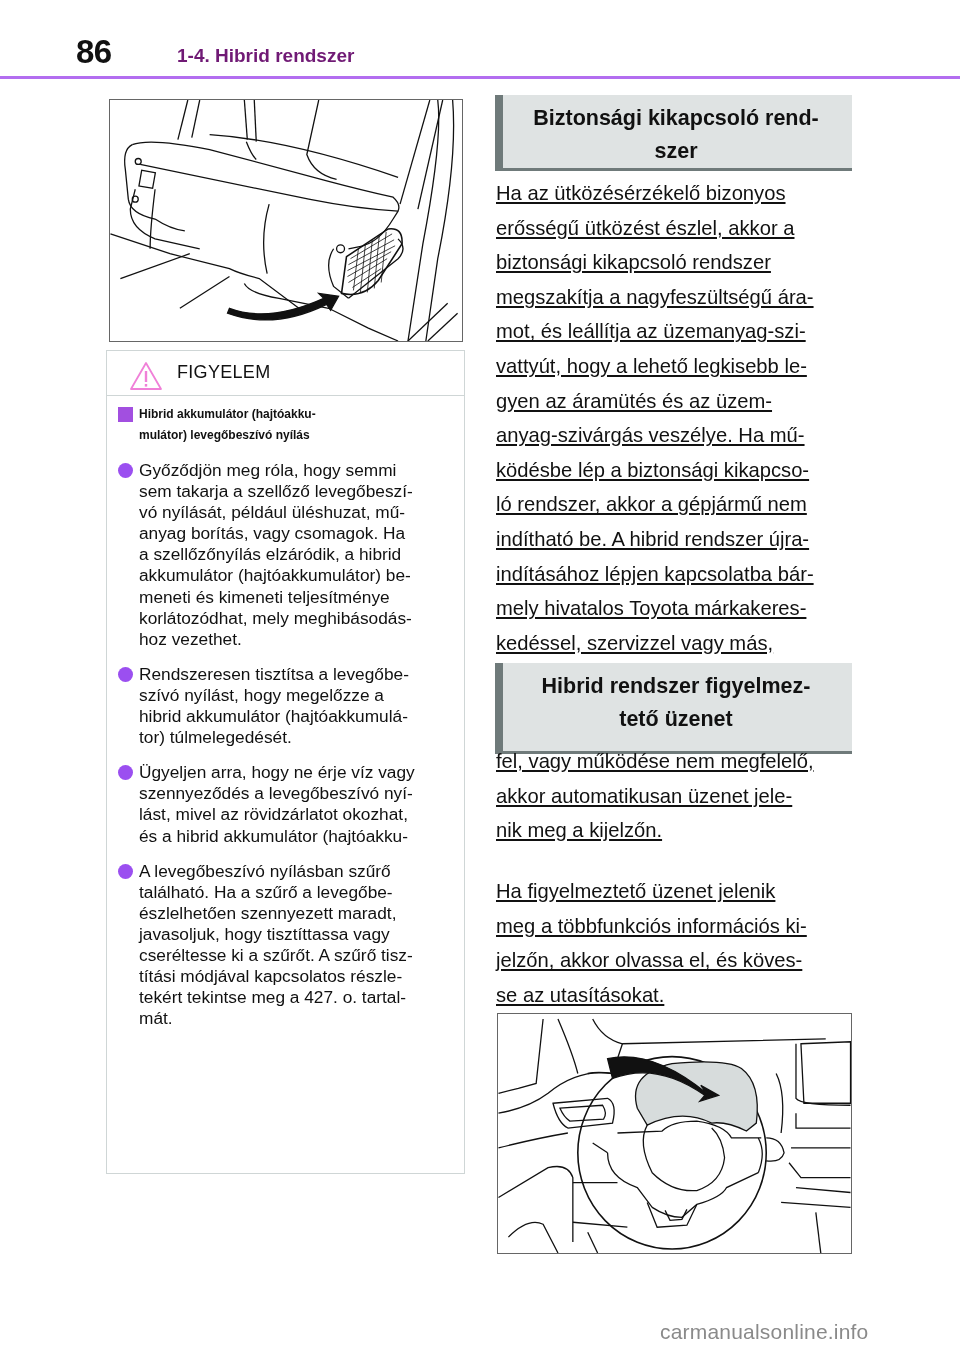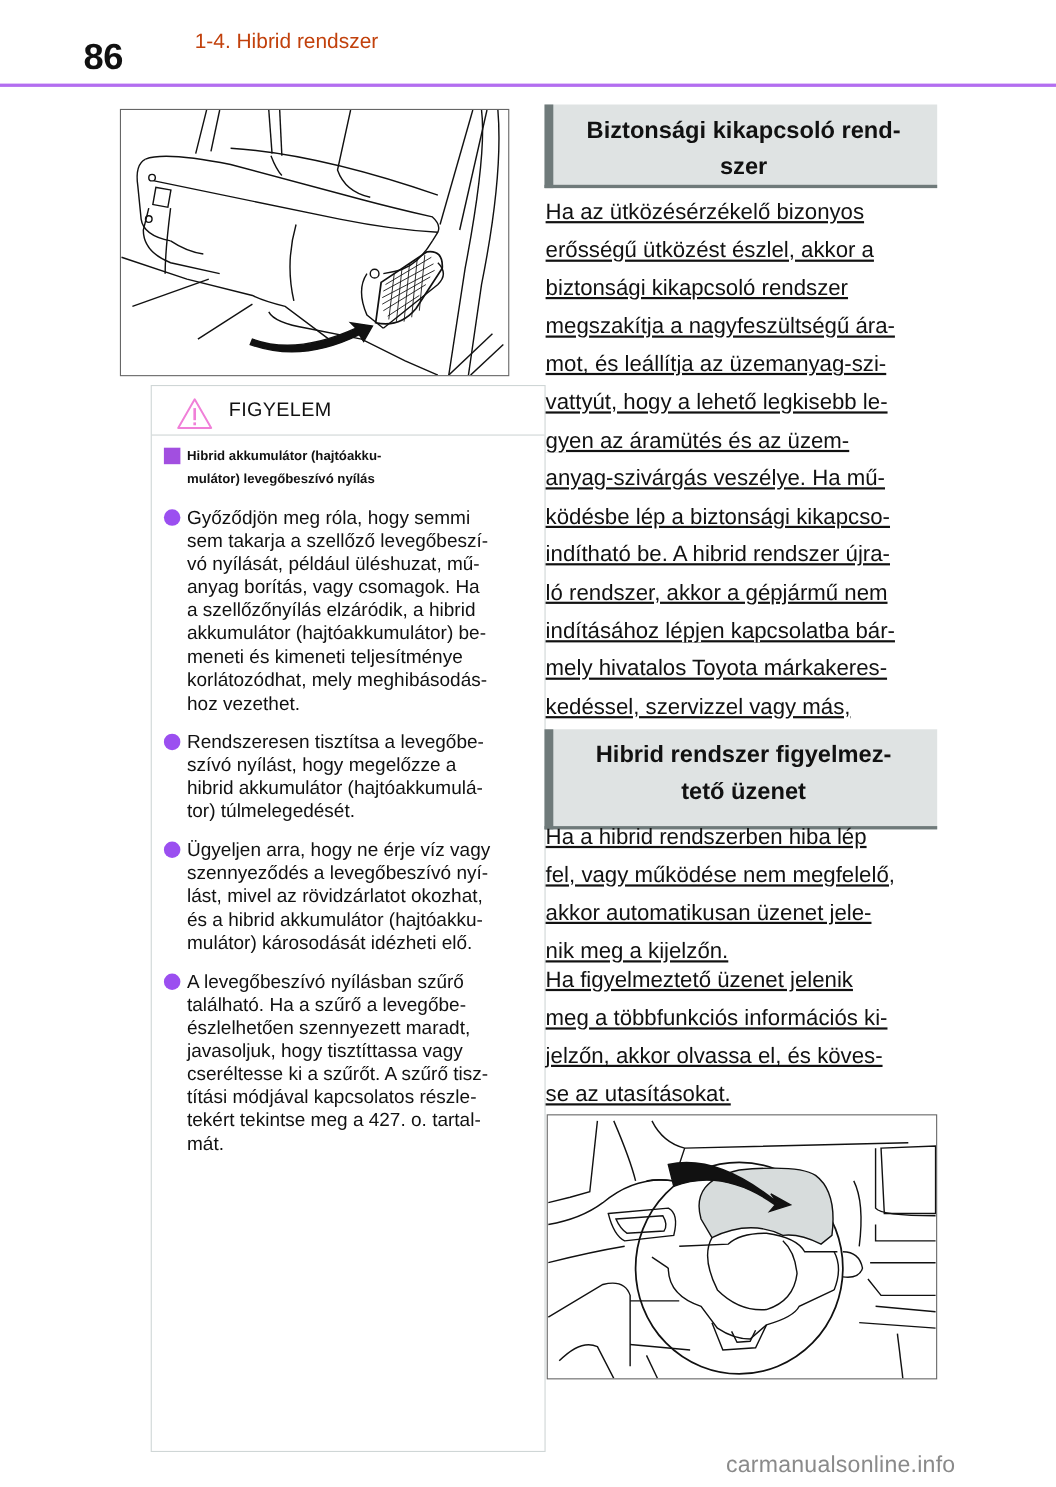--- a/index.html
+++ b/index.html
@@ -6,40 +6,40 @@
   body {
     width: 960px; height: 1352px; position: relative; overflow: hidden;
     background: #ffffff; color: #111111;
     font-family: "Liberation Sans", sans-serif;
   }
   .page-number {
     position: absolute; left: 76px; top: 33px;
     font-size: 33px; font-weight: bold; letter-spacing: -0.5px; color: #111; text-align: center;
   }
   .chapter-title {
-    position: absolute; left: 177px; top: 28px;
-    font-size: 19px; font-weight: normal; color: #c2410c;
+    position: absolute; left: 177px; top: 45px;
+    font-size: 19px; font-weight: bold; color: #701a75;
   }
   .header-rule {
     position: absolute; left: 0; top: 76px; width: 960px; height: 3px;
     background: #b36ef0;
   }
 
   
   .figure {
     position: absolute; border: 1.5px solid #666; background: #fff; box-sizing: border-box;
   }
   #fig1 { left: 109px; top: 99px; width: 354px; height: 243px; }
   #fig2 { left: 497px; top: 1013px; width: 355px; height: 241px; }
   .figure svg { width: 100%; height: 100%; display: block; }
 
   
   .warning-box {
-    position: absolute; left: 106px; top: 350px; width: 359px; height: 970px;
-    border: 1.5px solid #cfd6d6; box-sizing: border-box; margin-left: 31px;
+    position: absolute; left: 106px; top: 350px; width: 359px; height: 824px;
+    border: 1.5px solid #cfd6d6; box-sizing: border-box;
   }
   .warning-head {
     height: 44px; border-bottom: 1.5px solid #cfd6d6; position: relative;
   }
   .warning-icon { position: absolute; left: 22px; top: 10px; width: 34px; height: 30px; }
   .warning-label {
     position: absolute; left: 70px; top: 11px; font-size: 18px; color: #111; letter-spacing: 0.3px;
   }
   .warning-body { padding: 8px 16px 0 10px; }
   .warn-title {
@@ -174,21 +174,20 @@
         <div>szívó nyílást, hogy megelőzze a</div>
         <div>hibrid akkumulátor (hajtóakkumulá-</div>
         <div>tor) túlmelegedését.</div>
       </div>
     <div class="bullet">
       <span class="dot"></span>
     <div>Ügyeljen arra, hogy ne érje víz vagy</div>
         <div>szennyeződés a levegőbeszívó nyí-</div>
         <div>lást, mivel az rövidzárlatot okozhat,</div>
         <div>és a hibrid akkumulátor (hajtóakku-</div>
-        <div>mulátor) károsodását idézheti elő.</div>
       </div>
     <div class="bullet">
       <span class="dot"></span>
     <div>A levegőbeszívó nyílásban szűrő</div>
         <div>található. Ha a szűrő a levegőbe-</div>
         <div>észlelhetően szennyezett maradt,</div>
         <div>javasoljuk, hogy tisztíttassa vagy</div>
         <div>cseréltesse ki a szűrőt. A szűrő tisz-</div>
         <div>títási módjával kapcsolatos részle-</div>
         <div>tekért tekintse meg a 427. o. tartal-</div>
@@ -204,34 +203,33 @@
 <div class="para" id="para1">
     <div>Ha az ütközésérzékelő bizonyos</div>
     <div>erősségű ütközést észlel, akkor a</div>
     <div>biztonsági kikapcsoló rendszer</div>
     <div>megszakítja a nagyfeszültségű ára-</div>
     <div>mot, és leállítja az üzemanyag-szi-</div>
     <div>vattyút, hogy a lehető legkisebb le-</div>
     <div>gyen az áramütés és az üzem-</div>
     <div>anyag-szivárgás veszélye. Ha mű-</div>
     <div>ködésbe lép a biztonsági kikapcso-</div>
+    <div>ló rendszer, akkor a gépjármű nem</div>
     <div>indítható be. A hibrid rendszer újra-</div>
-    <div>ló rendszer, akkor a gépjármű nem</div>
     <div>indításához lépjen kapcsolatba bár-</div>
     <div>mely hivatalos Toyota márkakeres-</div>
     <div>kedéssel, szervizzel vagy más,</div>
     <div>megbízható szakemberrel.</div>
   </div>
 
 <div class="section-head" id="sec2">
     <div>Hibrid rendszer figyelmez-</div>
     <div>tető üzenet</div>
   </div>
 <div class="para" id="para2">
-    <div>Ha a hibrid rendszerben hiba lép</div>
     <div>fel, vagy működése nem megfelelő,</div>
     <div>akkor automatikusan üzenet jele-</div>
     <div>nik meg a kijelzőn.</div>
   </div>
 <div class="para" id="para3">
     <div>Ha figyelmeztető üzenet jelenik</div>
     <div>meg a többfunkciós információs ki-</div>
     <div>jelzőn, akkor olvassa el, és köves-</div>
     <div>se az utasításokat.</div>
   </div>

